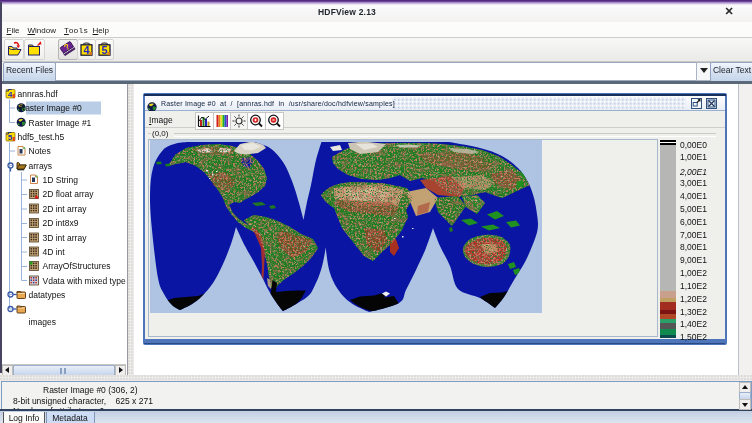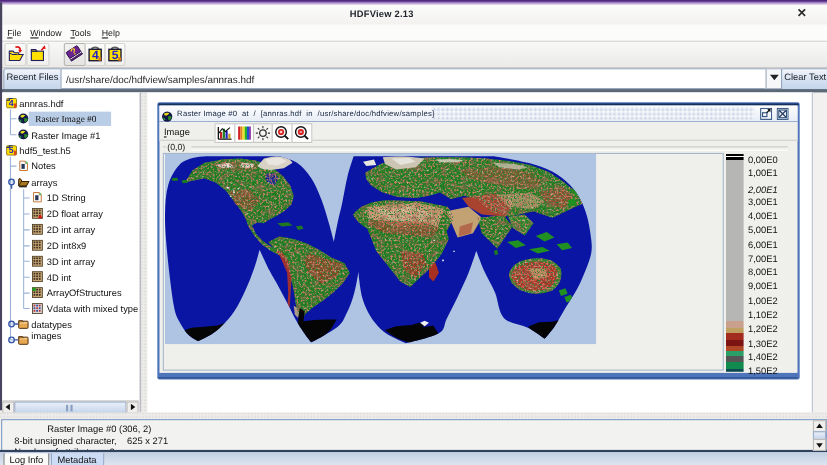--- a/index.html
+++ b/index.html
@@ -30,21 +30,21 @@
   .dtext{font-size:8px;color:#10203c;white-space:nowrap;}
 </style></head>
 <body>
   <div class="abs" id="titlebar"></div>
   <div class="abs" id="topborder"></div>
   <div class="abs" id="title">HDFView 2.13</div>
   <div class="abs" id="closex">✕</div>
   <div class="abs" id="menubar">
     <span style="left:4.5px;"><u>F</u>ile</span>
     <span style="left:25.5px;"><u>W</u>indow</span>
-    <span style="left:62px;"><u>T</u>ools</span>
+    <span style="left:62px;font-family:Liberation Mono, monospace;"><u>T</u>ools</span>
     <span style="left:90.5px;"><u>H</u>elp</span>
   </div>
   <div class="abs" id="toolbar">
     <div class="tbtn" style="left:2px;width:18px;">
       <svg width="18" height="19" viewBox="0 0 18 19">
         <path d="M3.5 8 L3.5 15 L13 15 L16 9.5 L6.5 9.5 Z" fill="#ffe000" stroke="#202060" stroke-width="1"></path>
         <path d="M3.5 8 L3.5 6.5 L7 6.5 L8 8 L12 8 L12 9.5" fill="#ffe000" stroke="#202060" stroke-width="1"></path>
         <path d="M9 3 q4 -1.5 4.5 2.5" fill="none" stroke="#e01010" stroke-width="1.6"></path>
         <path d="M11.6 5.2 L15.2 5.6 L13 8.2 Z" fill="#e01010"></path>
       </svg>
@@ -80,21 +80,20 @@
         <path d="M5.5 5 Q5.5 3 8.5 3 Q11.5 3 11.5 5" fill="none" stroke="#606060" stroke-width="1.6"></path>
         <rect x="3" y="4.8" width="11" height="10.4" fill="#ffe000" stroke="#101030" stroke-width="1.2"></rect>
         <rect x="11.5" y="12" width="2.5" height="3.2" fill="#d87818"></rect>
         <text x="8.6" y="13.6" font-size="11" font-weight="bold" fill="#2424c8" text-anchor="middle" font-family="Liberation Sans">5</text>
       </svg>
     </div>
   </div>
   <div class="abs" id="recentrow">
     <div class="gbtn" id="recentbtn" style="left:1px;top:0px;width:51px;height:17px;padding-top:2px;">Recent Files</div>
     <div class="abs" id="combo"></div>
-    <div class="abs" id="combotext">/usr/share/doc/hdfview/samples/annras.hdf</div>
     <div class="abs" id="comboarrow">
       <div style="width:0;height:0;border-left:4px solid transparent;border-right:4px solid transparent;border-top:5px solid #222;margin:5px auto 0;"></div>
     </div>
     <div class="gbtn" id="clearbtn" style="left:708px;top:0px;width:42px;height:17px;padding-top:2px;">Clear Text</div>
   </div>
   <div class="abs" id="darkband"></div>
   <div class="abs" id="lborder"></div>
   <div class="abs" id="treepanel">
     <svg width="125" height="291" viewBox="0 0 125 291">
 <g stroke="#9cb4d8" stroke-width="1" fill="none">
@@ -234,35 +233,35 @@
         </g>
   <g transform="translate(5.5,222)">
           <use href="#expC"></use>
         </g>
   <g transform="translate(14.5,220)">
           <use href="#fclosed"></use>
         </g>
 </g>
 </svg>
     <div class="treerow" style="left:15.5px;top:4.5px;">annras.hdf</div>
-<div class="treerow" style="left:30px;top:19px;font-family:Liberation Serif, serif;">Raster Image #0</div>
+<div class="treerow" style="left:17px;top:19px;">Raster Image #0</div>
 <div class="treerow" style="left:26.5px;top:33.5px;">Raster Image #1</div>
 <div class="treerow" style="left:15.5px;top:47.5px;">hdf5_test.h5</div>
 <div class="treerow" style="left:26.5px;top:62px;">Notes</div>
 <div class="treerow" style="left:26.5px;top:76.5px;">arrays</div>
 <div class="treerow" style="left:40.5px;top:90.5px;">1D String</div>
 <div class="treerow" style="left:40.5px;top:105px;">2D float array</div>
 <div class="treerow" style="left:40.5px;top:119.5px;">2D int array</div>
 <div class="treerow" style="left:40.5px;top:134px;">2D int8x9</div>
 <div class="treerow" style="left:40.5px;top:148.5px;">3D int array</div>
 <div class="treerow" style="left:40.5px;top:162.5px;">4D int</div>
 <div class="treerow" style="left:40.5px;top:177px;">ArrayOfStructures</div>
 <div class="treerow" style="left:40.5px;top:191.5px;">Vdata with mixed type</div>
 <div class="treerow" style="left:26.5px;top:206px;">datatypes</div>
-<div class="treerow" style="left:26.5px;top:216px;text-align:center;">images</div>
+<div class="treerow" style="left:26.5px;top:233px;text-align:center;">images</div>
     <div class="abs" style="left:0px;top:280px;width:124px;height:10px;background:#ecebe9;border-top:1px solid #c8c7c4;">
       <div class="abs" style="left:0;top:0;width:9px;height:9px;background:#f0efee;border:1px solid #bdbcb9;">
         <div style="width:0;height:0;border-top:3.5px solid transparent;border-bottom:3.5px solid transparent;border-right:4px solid #111;margin:1px 0 0 1.5px;"></div>
       </div>
       <div class="abs" style="left:11px;top:0px;width:100px;height:9px;background:linear-gradient(#e8eef8,#c7d6ec);border:1px solid #9cb0cc;">
         <div style="position:absolute;left:46px;top:1.5px;width:1.5px;height:6px;background:#8aa0c0;"></div>
         <div style="position:absolute;left:50px;top:1.5px;width:1.5px;height:6px;background:#8aa0c0;"></div>
       </div>
       <div class="abs" style="left:113px;top:0;width:9px;height:9px;background:#f0efee;border:1px solid #bdbcb9;">
         <div style="width:0;height:0;border-top:3.5px solid transparent;border-bottom:3.5px solid transparent;border-left:4px solid #111;margin:1px 0 0 3px;"></div>

